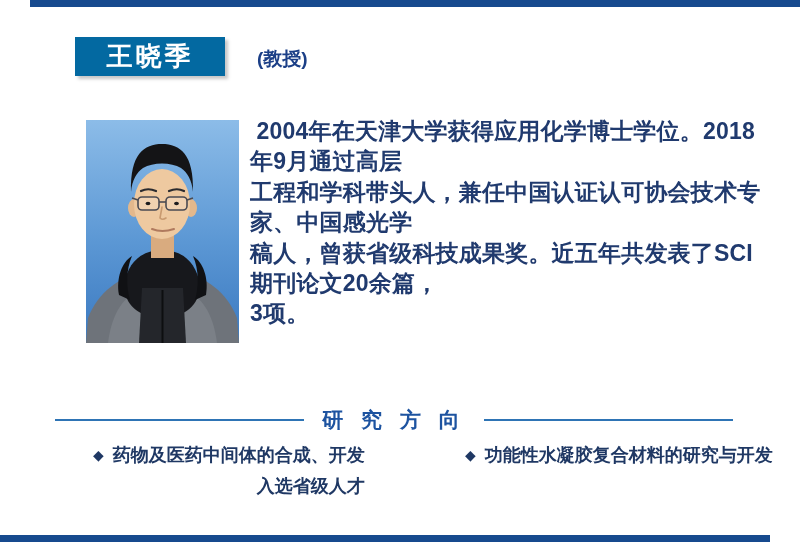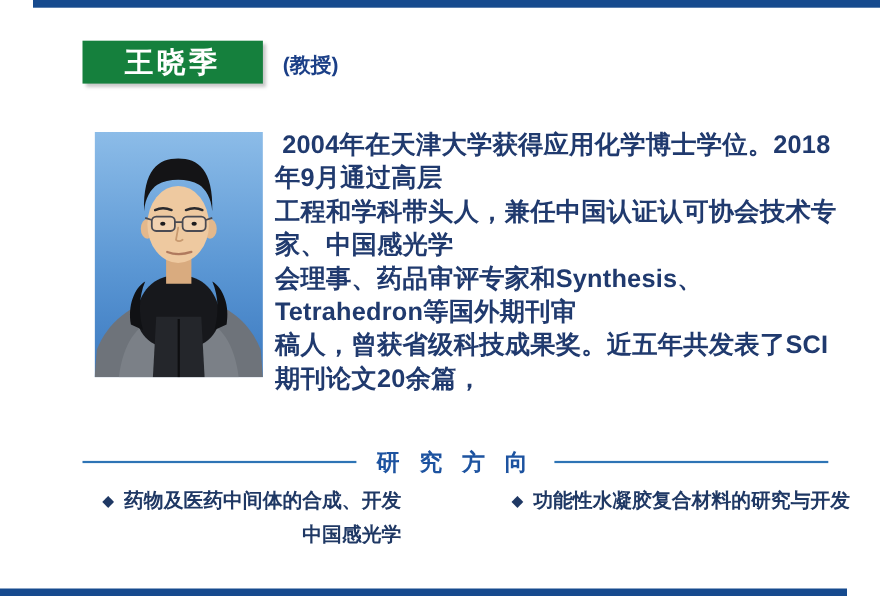--- a/index.html
+++ b/index.html
@@ -7,22 +7,22 @@
   body { font-family:"Liberation Sans","DejaVu Sans",sans-serif; }
   .page {
     position:relative; width:800px; height:542px; background:#ffffff;
     overflow:hidden; margin:0 auto;
   }
   .bar { position:absolute; height:7px; background:#164a8e; }
   .bar-top { top:0; left:30px; width:770px; }
   .bar-bottom { bottom:0; left:0; width:770px; }
 
   .name-plate {
-    position:absolute; left:75px; top:37px; width:164px; height:39px;
-    background:#15803d; display:flex; align-items:center; justify-content:center;
+    position:absolute; left:75px; top:37px; width:150px; height:39px;
+    background:#0369a1; display:flex; align-items:center; justify-content:center;
     box-shadow:3px 3px 3px rgba(130,130,130,0.45);
   }
   .name-plate .name {
     color:#ffffff; font-size:26px; font-weight:bold; letter-spacing:3px;
     line-height:39px; white-space:nowrap;
   }
   .title-suffix {
     position:absolute; left:257px; top:46px; color:#1b3f87;
     font-size:19px; font-weight:bold;
   }
@@ -32,21 +32,21 @@
     line-height:0;
   }
 
   .bio {
     position:absolute; left:250px; top:116px; width:516px;
     color:#203a6e; font-size:23px; font-weight:bold; letter-spacing:0.2px;
   }
   .bio .bio-line { line-height:30.4px; white-space:pre-wrap; }
 
   .research-header {
-    position:absolute; left:75px; top:405px; width:678px; height:30px;
+    position:absolute; left:55px; top:405px; width:678px; height:30px;
     display:flex; align-items:center;
   }
   .rule { height:2px; background:#2e74b5; flex:1; }
   .research-title {
     color:#1d53a0; font-size:21px; font-weight:bold;
     letter-spacing:6px; padding:0 18px; white-space:nowrap;
   }
 
   .research-items {
     position:absolute; left:93px; top:440px; width:680px;
@@ -118,36 +118,36 @@
 
       <path d="M76,87 L74,98 Q76.5,100.5 80,98" stroke="#c89a70" stroke-width="1.6" fill="none" stroke-linecap="round"></path>
 
       <path d="M66,109 Q76,113 88,109" stroke="#b07a5e" stroke-width="2" fill="none" stroke-linecap="round"></path>
     </svg>
   </div>
 
   <div class="bio">
     <div class="bio-line"> 2004年在天津大学获得应用化学博士学位。2018年9月通过高层</div>
     <div class="bio-line">工程和学科带头人，兼任中国认证认可协会技术专家、中国感光学</div>
-    <div class="bio-line">会理事、药品审评专家和Synthesis、Tetrahedron等国外期刊审</div>
     <div class="bio-line">稿人，曾获省级科技成果奖。近五年共发表了SCI期刊论文20余篇，</div>
+    <div class="bio-line">3项。</div>
   </div>
 
   <div class="research-header">
     <div class="rule"></div>
     <div class="research-title">研 究 方 向</div>
     <div class="rule"></div>
   </div>
 
   <div class="research-items">
     <div class="research-item research-item-left">
       <span class="marker">◆</span>
       <div class="item-text">
         <div>药物及医药中间体的合成、开发</div>
-        <div>中国感光学</div>
+        <div>入选省级人才</div>
       </div>
     </div>
     <div class="research-item">
       <span class="marker">◆</span>
       <div class="item-text">
         <div>功能性水凝胶复合材料的研究与开发</div>
       </div>
     </div>
   </div>
 

